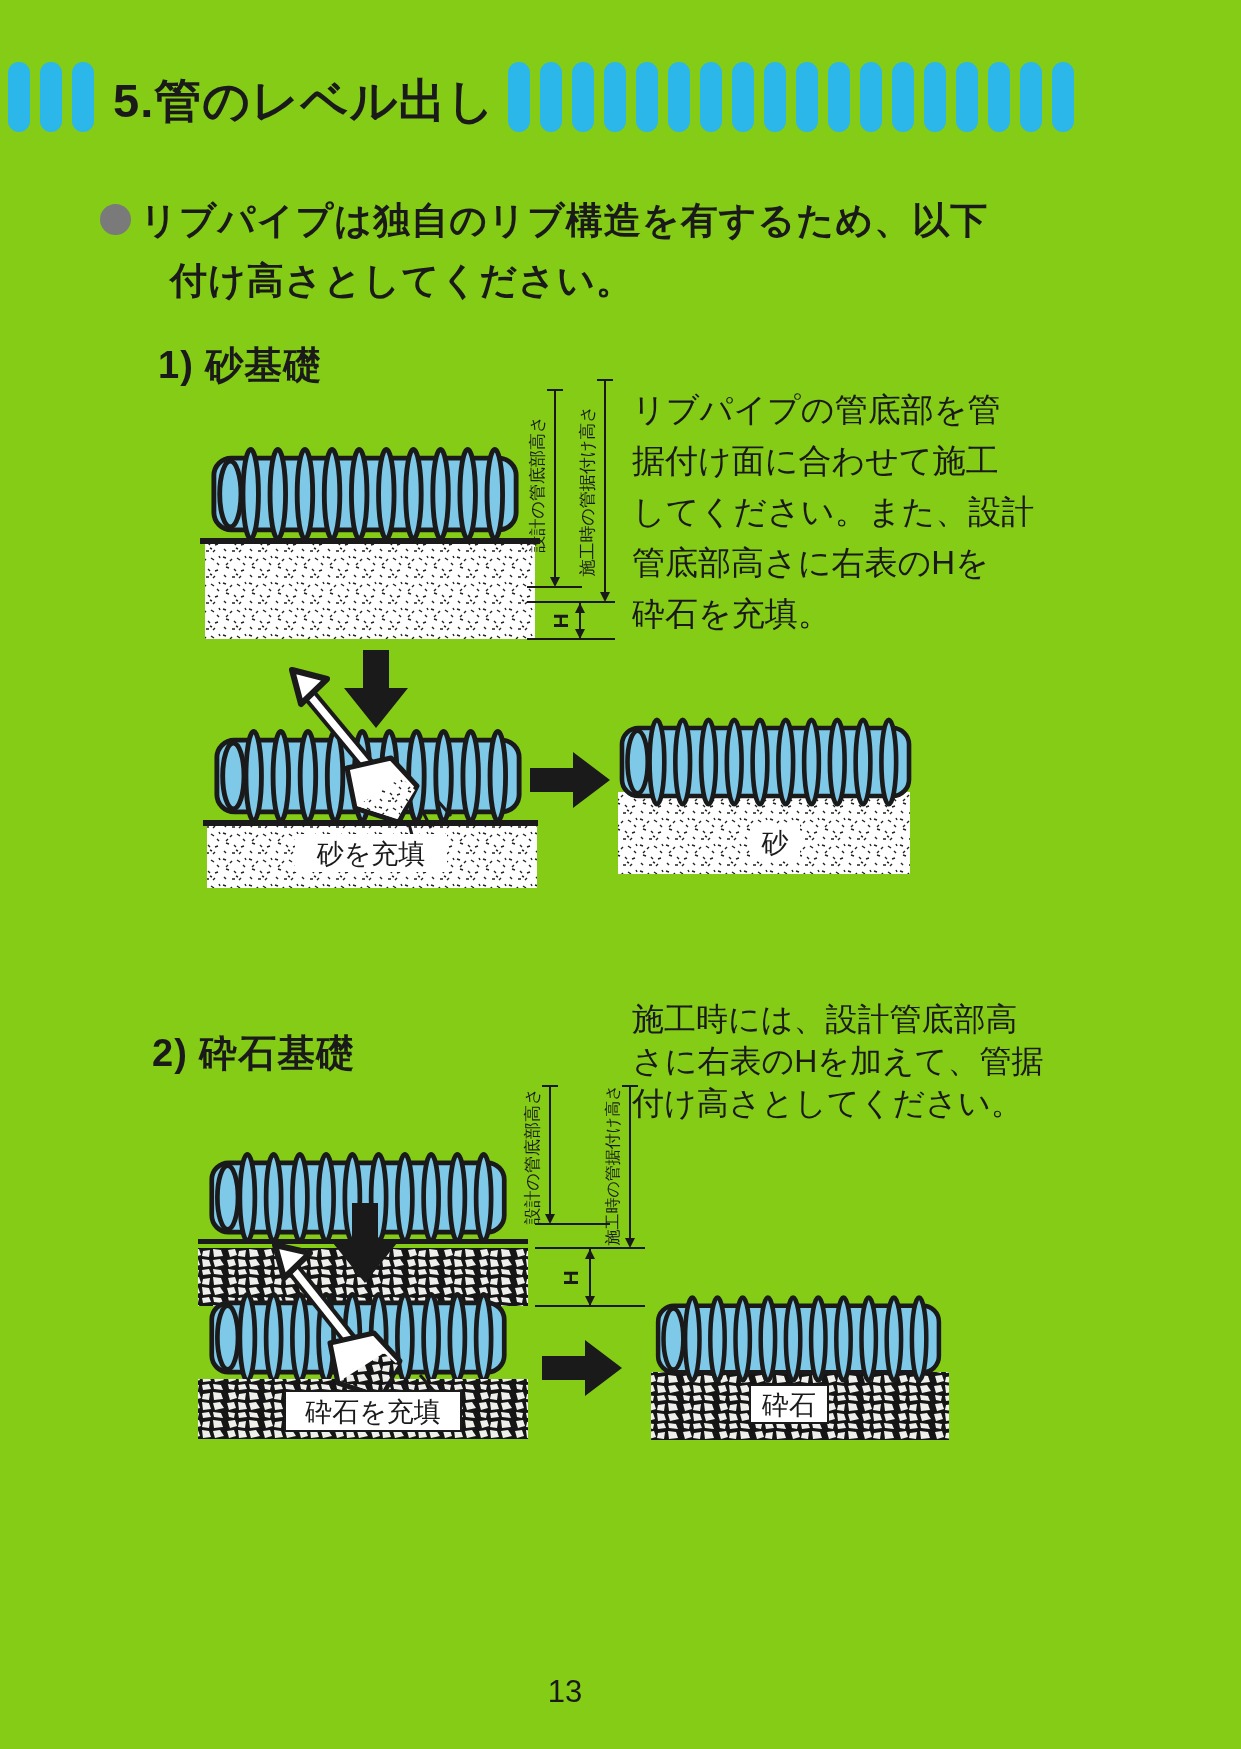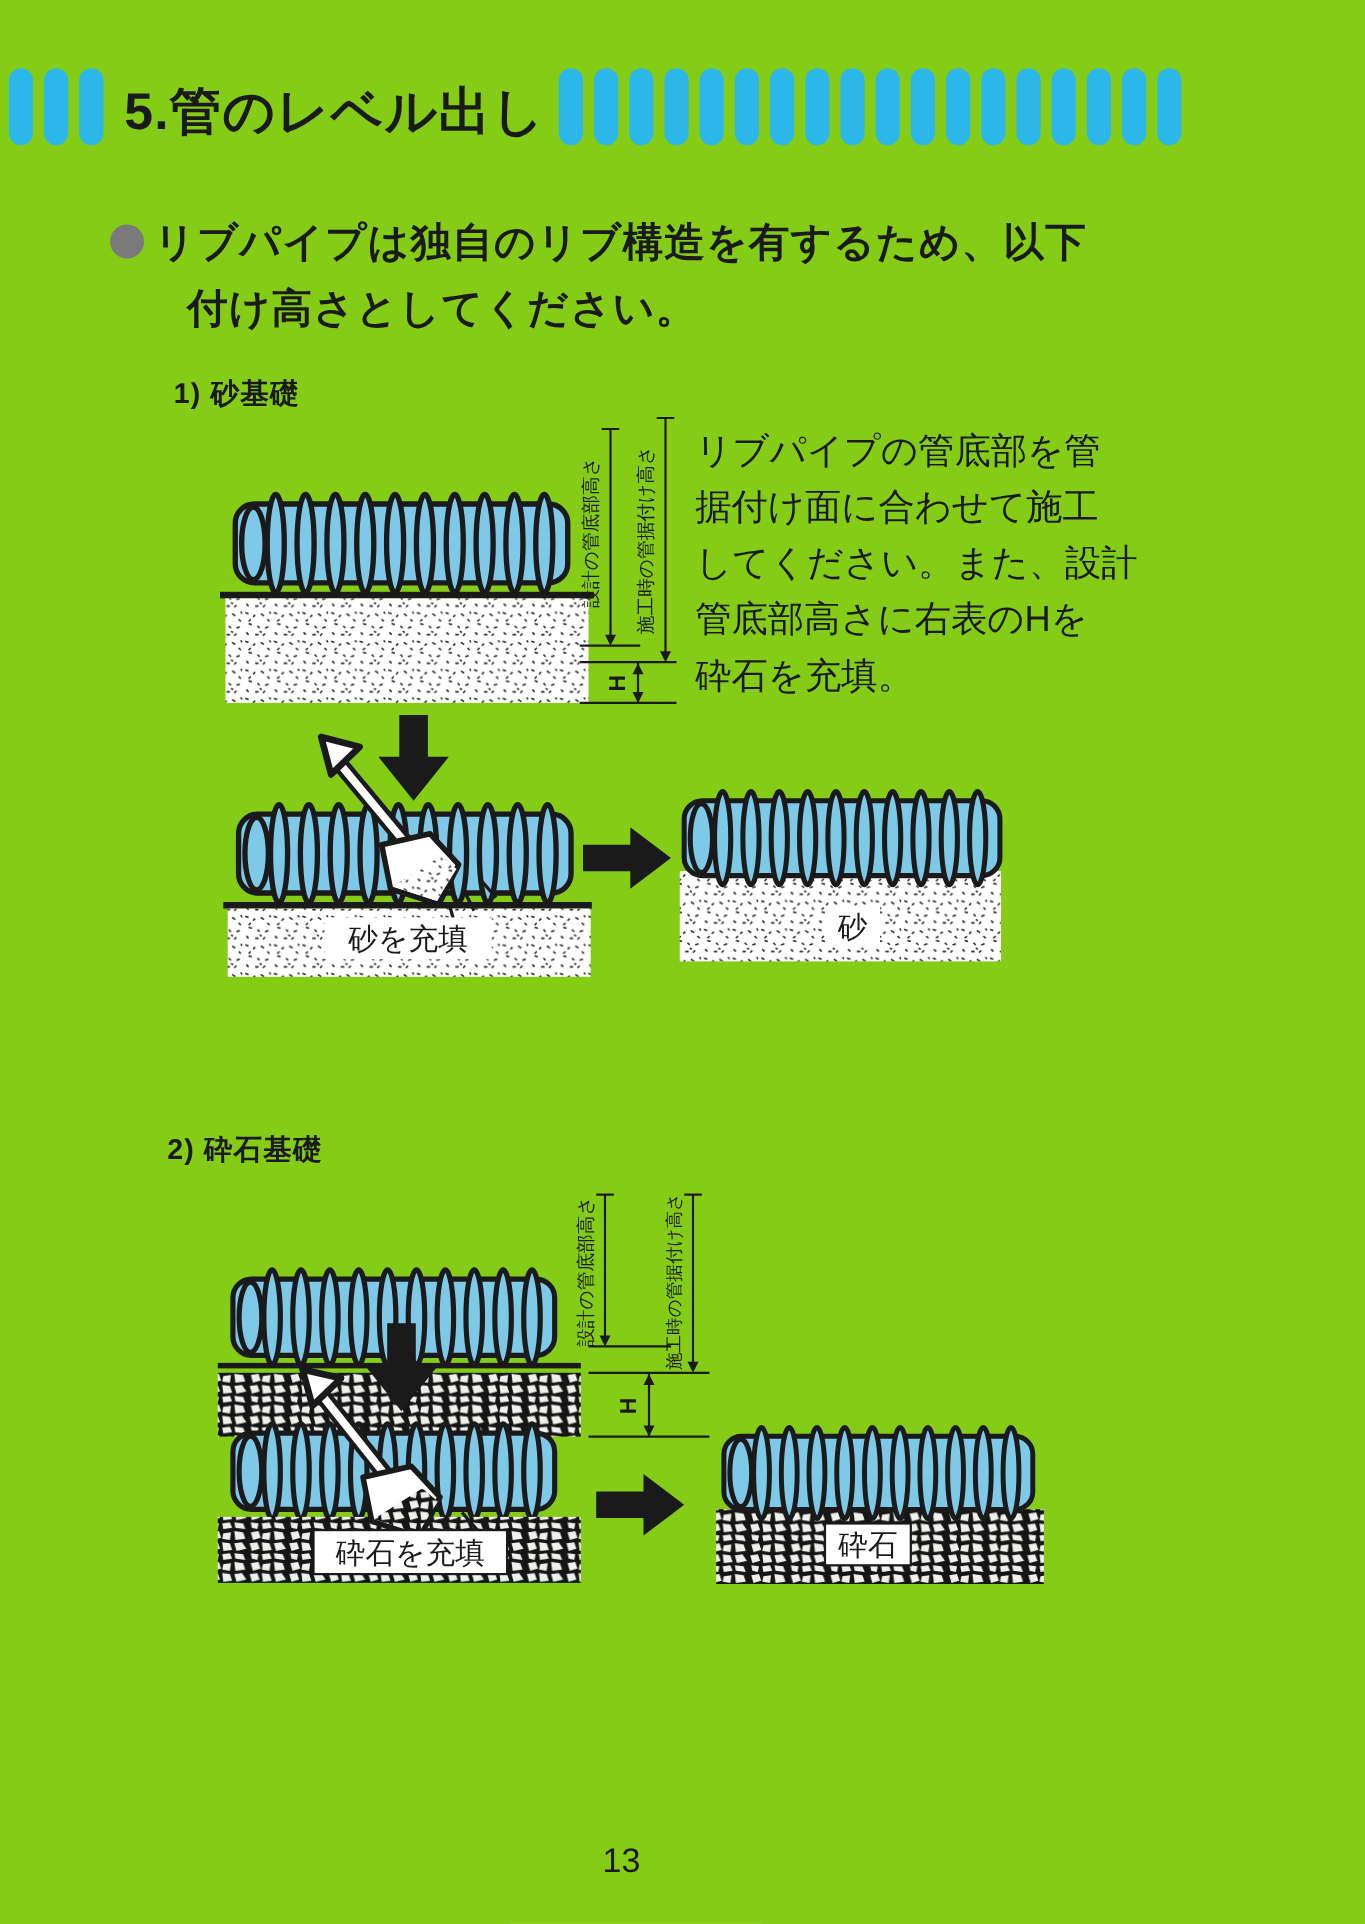--- a/index.html
+++ b/index.html
@@ -5,21 +5,21 @@
   html,body{margin:0;padding:0;background:#fff;}
   #page{position:relative;width:1241px;height:1749px;background:#84cc16;overflow:hidden;
         font-family:"Liberation Sans","DejaVu Sans",sans-serif;color:#1a1a1a;}
   .abs{position:absolute;}
   
   .pill{display:inline-block;width:22px;height:70px;border-radius:12px;background:#2BB7EA;margin-right:10px;vertical-align:top;}
   #hdr-title{font-size:47px;font-weight:bold;letter-spacing:1px;white-space:nowrap;}
   
   .intro-line{font-size:37px;font-weight:bold;white-space:nowrap;letter-spacing:1px;}
   .bullet{display:inline-block;width:31px;height:31px;border-radius:50%;background:#7a7a7a;margin-right:9px;transform:translateY(2px);}
-  .sec-head{font-size:26px;font-weight:bold;white-space:nowrap;letter-spacing:1px;}
+  .sec-head{font-size:38px;font-weight:bold;white-space:nowrap;letter-spacing:1px;}
   .body-text{white-space:nowrap;}
   .pgnum{font-size:31px;text-align:center;}
   svg text{font-family:"Liberation Sans","DejaVu Sans",sans-serif;}
   .dimtxt{font-size:17px;fill:#1a1a1a;}
   .lbltxt{font-size:27px;fill:#1a1a1a;}
   .htxt{font-size:21px;font-weight:bold;fill:#1a1a1a;}
 </style>
 </head>
 <body>
 
@@ -126,20 +126,25 @@
 
   <svg class="abs" style="left:612px;top:712px;" width="305" height="190" viewBox="0 0 305 190">
     <rect x="6" y="80" width="292" height="82" fill="url(#sandPat)"></rect>
     <use href="#ribbed-pipe" x="6" y="4" width="295" height="92"></use>
     <rect x="138" y="112" width="50" height="36" fill="#ffffff"></rect>
     <text class="lbltxt" x="163" y="140" text-anchor="middle">砂</text>
   </svg>
 
   <div class="abs sec-head" style="left:152px;top:1028px;">2) 砕石基礎</div>
 
+  <div class="abs body-text" style="left:632px;top:998px;font-size:32px;line-height:42px;">
+    <div>施工時には、設計管底部高</div>
+    <div>さに右表のHを加えて、管据</div>
+    <div>付け高さとしてください。</div>
+  </div>
 
   <svg class="abs" style="left:190px;top:1080px;" width="460" height="235" viewBox="0 0 460 235">
     <use href="#ribbed-pipe" x="18" y="70" width="300" height="95"></use>
     <rect x="8" y="159" width="330" height="5" fill="#1a1a1a"></rect>
     <rect x="8" y="168" width="330" height="58" fill="url(#gravelPat)"></rect>
 
     <path d="M352,6 h16 M360,6 V135" stroke="#1a1a1a" stroke-width="2" fill="none"></path>
     <polygon points="355,134 365,134 360,144" fill="#1a1a1a"></polygon>
     <path d="M345,144 h75" stroke="#1a1a1a" stroke-width="2"></path>
     <text class="dimtxt" text-anchor="middle" transform="rotate(-90 348 76)" x="348" y="76">設計の管底部高さ</text>

